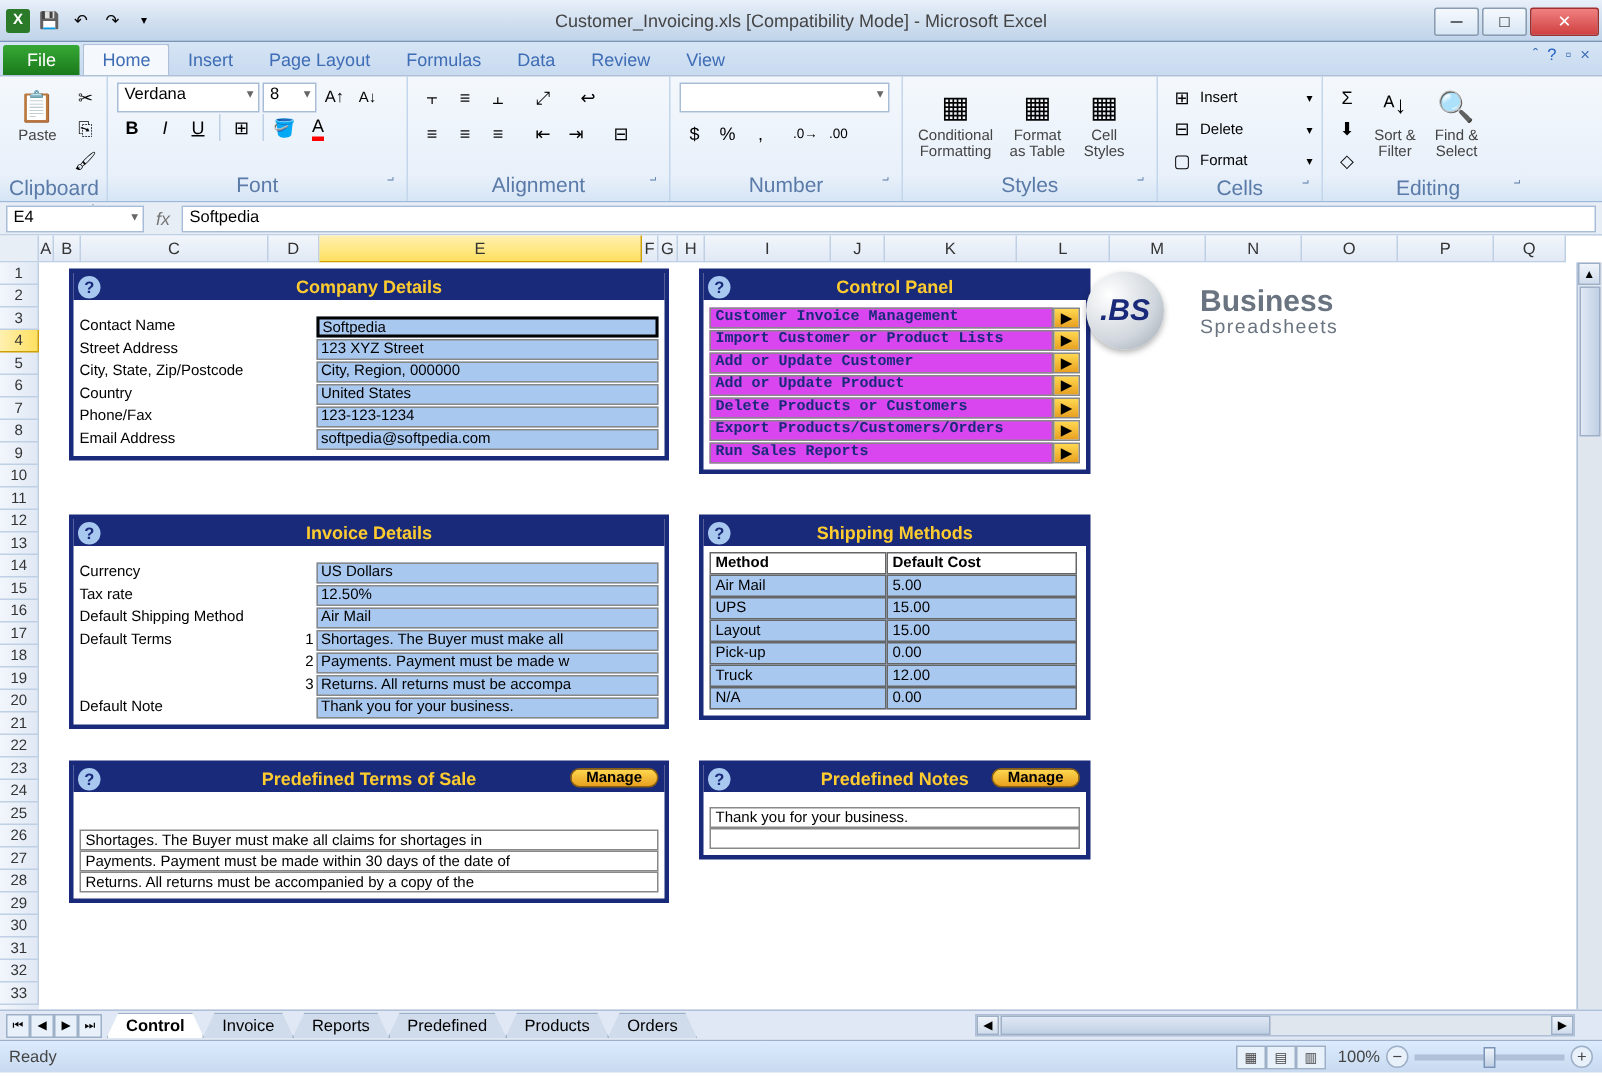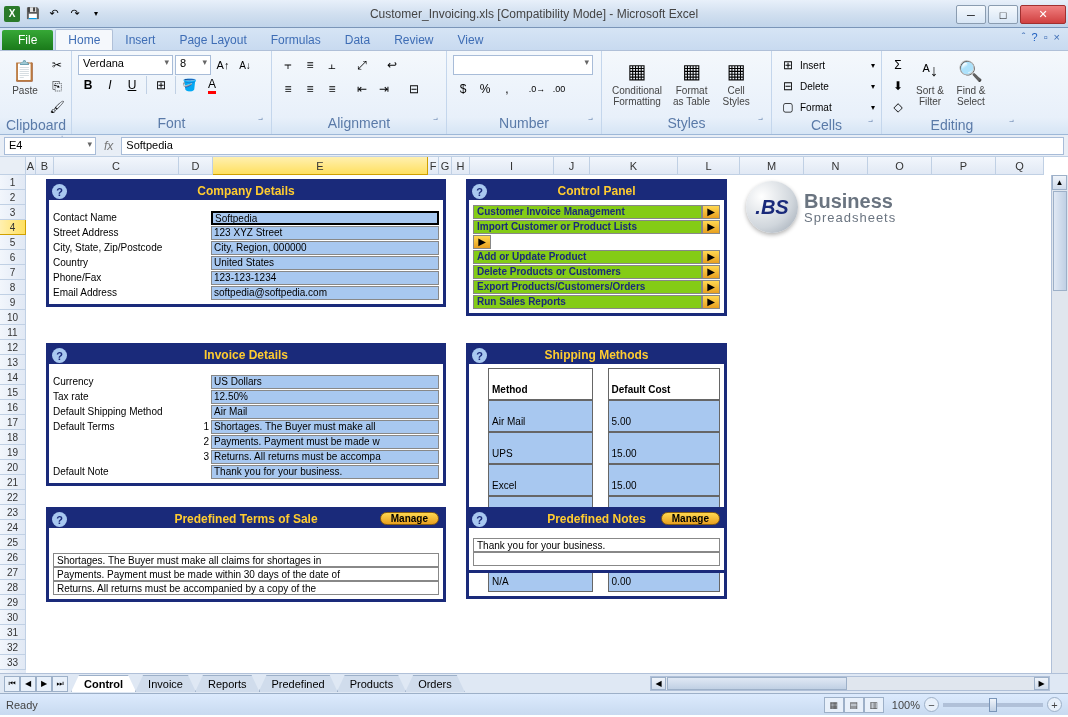--- a/index.html
+++ b/index.html
@@ -60,32 +60,32 @@
 .panel { position: absolute; border: 3px solid #1a2a7a; background: #fff; }
 .panel-header { background: #1a2a7a; color: #ffcc30; font-weight: bold; font-size: 12px; text-align: center; padding: 2px 0; position: relative; font-family: Verdana, sans-serif; }
 .hdr-q { position: absolute; left: 3px; top: 2px; width: 15px; height: 15px; background: #a8c8f0; border-radius: 50%; color: #1a2a7a; font-size: 11px; display: flex; align-items: center; justify-content: center; cursor: pointer; font-weight: bold; }
 .hdr-btn { position: absolute; right: 4px; top: 2px; background: linear-gradient(#ffd850, #e8a020); border: 1px solid #8a6010; border-radius: 8px; padding: 0 10px; font-size: 10px; font-weight: bold; color: #000; cursor: pointer; }
 .panel-body { padding: 4px; font-family: Verdana, sans-serif; font-size: 10px; }
 .field-row { display: flex; height: 15px; align-items: center; }
 .field-label { width: 158px; }
 .field-value { flex: 1; background: #a8c8f0; border: 1px solid #888; padding: 0 2px; height: 14px; overflow: hidden; white-space: nowrap; }
 .field-value.sel { border: 2px solid #000; }
 .tbl-h { display: flex; }
-.tbl-h > div, .tbl-r > div { border: 1px solid #666; padding: 15px 3px; height: 15px; font-size: 10px; margin-left: 15px; }
+.tbl-h > div, .tbl-r > div { border: 1px solid #666; padding: 1px 3px; height: 15px; font-size: 10px; }
 .tbl-h > div { font-weight: bold; background: #fff; }
 .tbl-r { display: flex; }
 .tbl-r > div { background: #a8c8f0; }
 .ctrl-row { display: flex; height: 15px; align-items: center; }
-.ctrl-row .link { flex: 1; color: #1a2a7a; font-weight: bold; border: 1px solid #888; padding: 0 3px; background: #84cc16; cursor: pointer; font-size: 10px; height: 14px; }
+.ctrl-row .link { flex: 1; color: #1a2a7a; font-weight: bold; border: 1px solid #888; padding: 0 3px; background: #d946ef; cursor: pointer; font-size: 10px; height: 14px; font-family: Liberation Mono, monospace; }
 .ctrl-row .arrow { width: 18px; background: linear-gradient(#ffd850, #e8a020); border: 1px solid #888; display: flex; align-items: center; justify-content: center; cursor: pointer; height: 14px; }
 .term-row { border: 1px solid #888; padding: 1px 3px; height: 14px; font-size: 10px; overflow: hidden; white-space: nowrap; }
 .note-row { border: 1px solid #888; padding: 1px 3px; height: 14px; font-size: 10px; background: #fff; }
 
 
-.logo { position: absolute; left: 720px; top: 6px; display: flex; align-items: center; gap: 6px; }
+.logo { position: absolute; left: 698px; top: 6px; display: flex; align-items: center; gap: 24px; }
 .logo-mark { width: 52px; height: 52px; border-radius: 50%; background: radial-gradient(circle at 30% 30%, #fff, #d0d6dc 60%, #9aa4b0); display: flex; align-items: center; justify-content: center; color: #1a2a7a; font-weight: bold; font-size: 20px; font-style: italic; box-shadow: 0 2px 4px rgba(0,0,0,0.3); }
 .logo-text { color: #6a7480; line-height: 1; }
 .logo-text .t1 { font-size: 20px; font-weight: bold; }
 .logo-text .t2 { font-size: 13px; letter-spacing: 1px; }
 
 
 .sheet-tabs { height: 20px; background: #dfe8f4; border-top: 1px solid #b0c0d8; display: flex; align-items: center; padding-left: 4px; position: relative; }
 .tab-nav { display: flex; gap: 0; }
 .tab-nav-btn { width: 16px; height: 16px; border: 1px solid #9db0c8; background: #e8f0fa; display: flex; align-items: center; justify-content: center; cursor: pointer; font-size: 8px; }
 .sheet-tab { padding: 2px 12px; font-size: 11px; background: #d0dcec; border: 1px solid #9db0c8; border-bottom: none; margin-left: -1px; cursor: pointer; clip-path: polygon(8px 0, calc(100% - 8px) 0, 100% 100%, 0 100%); }
@@ -400,20 +400,21 @@
       <div class="panel-body" id="ctrl-body">
           <div class="ctrl-row">
             <div class="link">Customer Invoice Management</div>
             <div class="arrow">▶</div>
           </div>
           <div class="ctrl-row">
             <div class="link">Import Customer or Product Lists</div>
             <div class="arrow">▶</div>
           </div>
           <div class="ctrl-row">
+            <div class="link">Add or Update Customer</div>
             <div class="arrow">▶</div>
           </div>
           <div class="ctrl-row">
             <div class="link">Add or Update Product</div>
             <div class="arrow">▶</div>
           </div>
           <div class="ctrl-row">
             <div class="link">Delete Products or Customers</div>
             <div class="arrow">▶</div>
           </div>
@@ -478,21 +479,21 @@
           </div>
           <div class="tbl-r">
             <div style="width:118px">Air Mail</div>
             <div style="width:127px">5.00</div>
           </div>
           <div class="tbl-r">
             <div style="width:118px">UPS</div>
             <div style="width:127px">15.00</div>
           </div>
           <div class="tbl-r">
-            <div style="width:118px">Excel</div>
+            <div style="width:118px">Layout</div>
             <div style="width:127px">15.00</div>
           </div>
           <div class="tbl-r">
             <div style="width:118px">Pick-up</div>
             <div style="width:127px">0.00</div>
           </div>
           <div class="tbl-r">
             <div style="width:118px">Truck</div>
             <div style="width:127px">12.00</div>
           </div>

